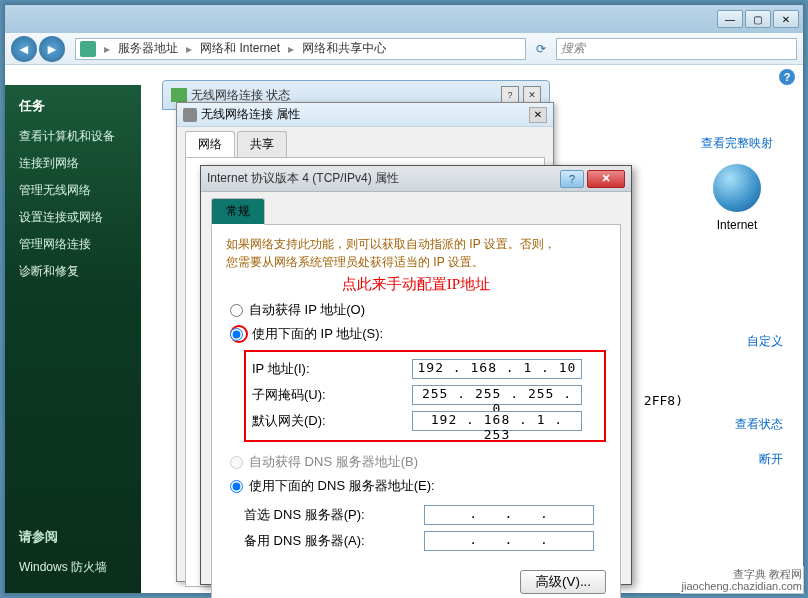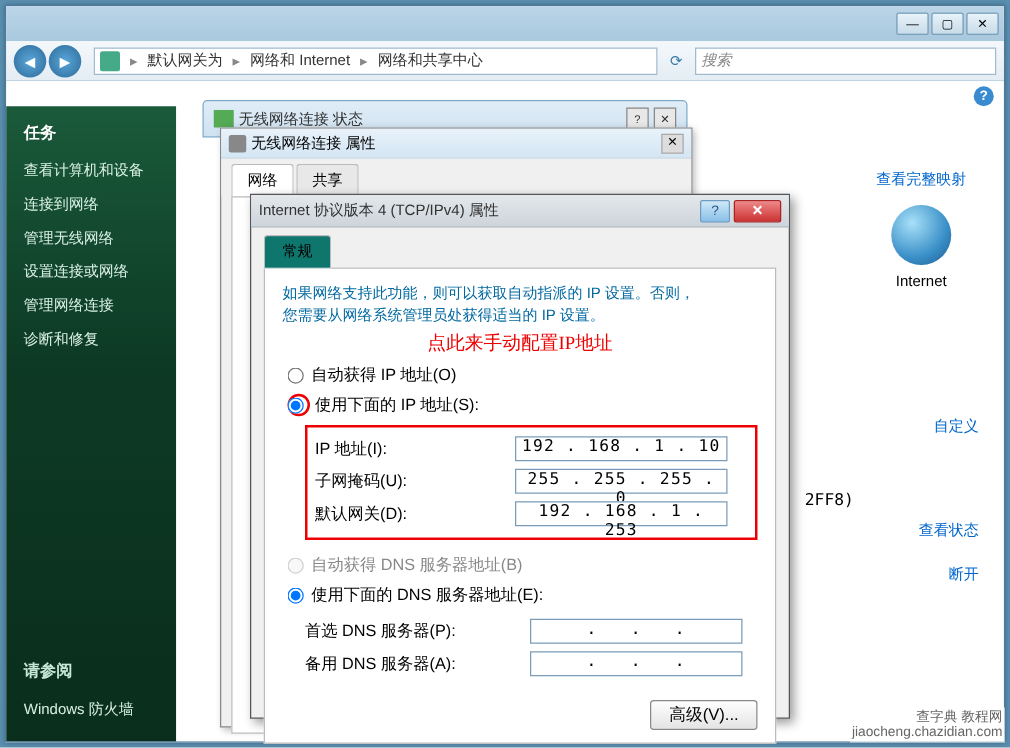--- a/index.html
+++ b/index.html
@@ -48,32 +48,32 @@
     .props-window { position: absolute; left: 176px; top: 102px; width: 378px; height: 480px; background: #f0f0f0; border: 1px solid #888; box-shadow: 2px 2px 6px rgba(0,0,0,.3); }
     .props-titlebar { height: 24px; background: linear-gradient(#e8f2fa, #d4e6f4); display: flex; align-items: center; padding: 0 6px; font-size: 12px; border-bottom: 1px solid #c0d4e2; }
     .props-titlebar .vol-icon { width: 14px; height: 14px; margin-right: 4px; background: #888; border-radius: 2px; }
     .props-titlebar .close-x { margin-left: auto; width: 18px; height: 16px; border: 1px solid #aaa; background: #ddd; text-align: center; line-height: 14px; font-size: 10px; }
     .props-tabs { display: flex; background: #f0f0f0; padding: 4px 8px 0; font-size: 12px; }
     .props-tab { padding: 4px 12px; border: 1px solid #bbb; border-bottom: none; background: #fff; margin-right: 2px; border-radius: 3px 3px 0 0; }
     .props-tab.inactive { background: #e8e8e8; }
     .props-body { background: #fff; margin: 0 8px 8px; border: 1px solid #bbb; height: 430px; position: relative; }
 
     
-    .ipv4-dialog { position: absolute; left: 200px; top: 155px; width: 432px; height: 420px; background: #f0f0f0; border: 1px solid #555; box-shadow: 3px 3px 8px rgba(0,0,0,.4); font-size: 12px; }
+    .ipv4-dialog { position: absolute; left: 200px; top: 165px; width: 432px; height: 420px; background: #f0f0f0; border: 1px solid #555; box-shadow: 3px 3px 8px rgba(0,0,0,.4); font-size: 12px; }
     .ipv4-titlebar { height: 26px; background: linear-gradient(#e4e8ec, #cdd4db); display: flex; align-items: center; padding: 0 6px; color: #333; border-bottom: 1px solid #b0b8c0; }
     .ipv4-titlebar .title-text { font-size: 12px; }
     .ipv4-titlebar .dlg-btns { margin-left: auto; display: flex; gap: 3px; }
     .ipv4-titlebar .help-btn { width: 24px; height: 18px; background: linear-gradient(#d0e8f8, #8ac0e8); border: 1px solid #6a9cc4; border-radius: 2px; display: flex; align-items: center; justify-content: center; color: #2a5a8a; font-size: 11px; }
     .ipv4-titlebar .close-btn { width: 38px; height: 18px; background: linear-gradient(#e88, #c33); border: 1px solid #a22; border-radius: 2px; display: flex; align-items: center; justify-content: center; color: #fff; font-weight: bold; font-size: 11px; }
 
     .ipv4-body { padding: 6px 10px; }
     .ipv4-tab { display: inline-block; padding: 4px 14px; border: 1px solid #bbb; border-bottom-color: #fff; background: #0f766e; border-radius: 3px 3px 0 0; position: relative; z-index: 2; }
     .ipv4-panel { border: 1px solid #bbb; background: #fff; margin-top: -1px; padding: 10px 14px 12px; position: relative; z-index: 1; }
 
-    .desc-text { color: #0369a1; line-height: 1.5; margin-bottom: 4px; }
+    .desc-text { color: #a16207; line-height: 1.5; margin-bottom: 4px; }
     .annotation-red { color: #e00; font-family: SimSun, serif; font-size: 15px; text-align: center; margin: 2px 0 4px; }
 
     .radio-row { display: flex; align-items: center; padding: 3px 4px; font-family: SimSun, serif; font-size: 13px; }
     .radio-row input[type=radio] { margin-right: 6px; }
     .radio-highlight { width: 18px; height: 18px; border: 2px solid #e00; border-radius: 50%; display: inline-flex; align-items: center; justify-content: center; margin-right: 4px; }
     .radio-highlight input { margin: 0; }
 
     .ip-block { border: 2px solid #e00; padding: 4px 6px 6px; margin: 4px 0 8px 18px; }
     .ip-row { display: flex; align-items: center; padding: 3px 0; font-family: SimSun, serif; font-size: 13px; }
     .ip-row .label { width: 160px; }
@@ -104,21 +104,21 @@
     <div class="win-btn">✕</div>
   </div>
   <div class="nav-bar">
     <div class="nav-arrows">
       <div class="nav-arrow">◄</div>
       <div class="nav-arrow">►</div>
     </div>
     <div class="breadcrumb">
       <span class="bc-icon"></span>
       <span class="sep">▸</span>
-      <span>默认网关为</span>
+      <span>服务器地址</span>
       <span class="sep">▸</span>
       <span>网络和 Internet</span>
       <span class="sep">▸</span>
       <span>网络和共享中心</span>
     </div>
     <div class="refresh-btn">⟳</div>
     <div class="search-box">搜索</div>
   </div>
   <div class="help-bar">
     <span class="help-icon">?</span>

